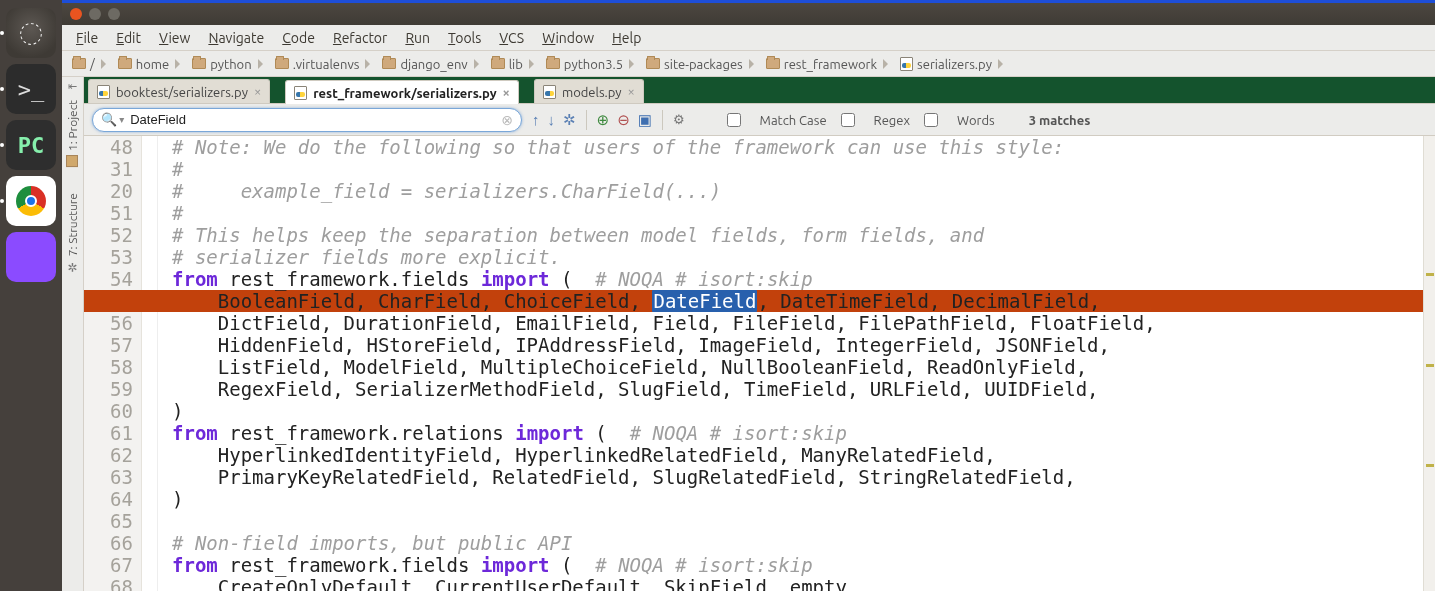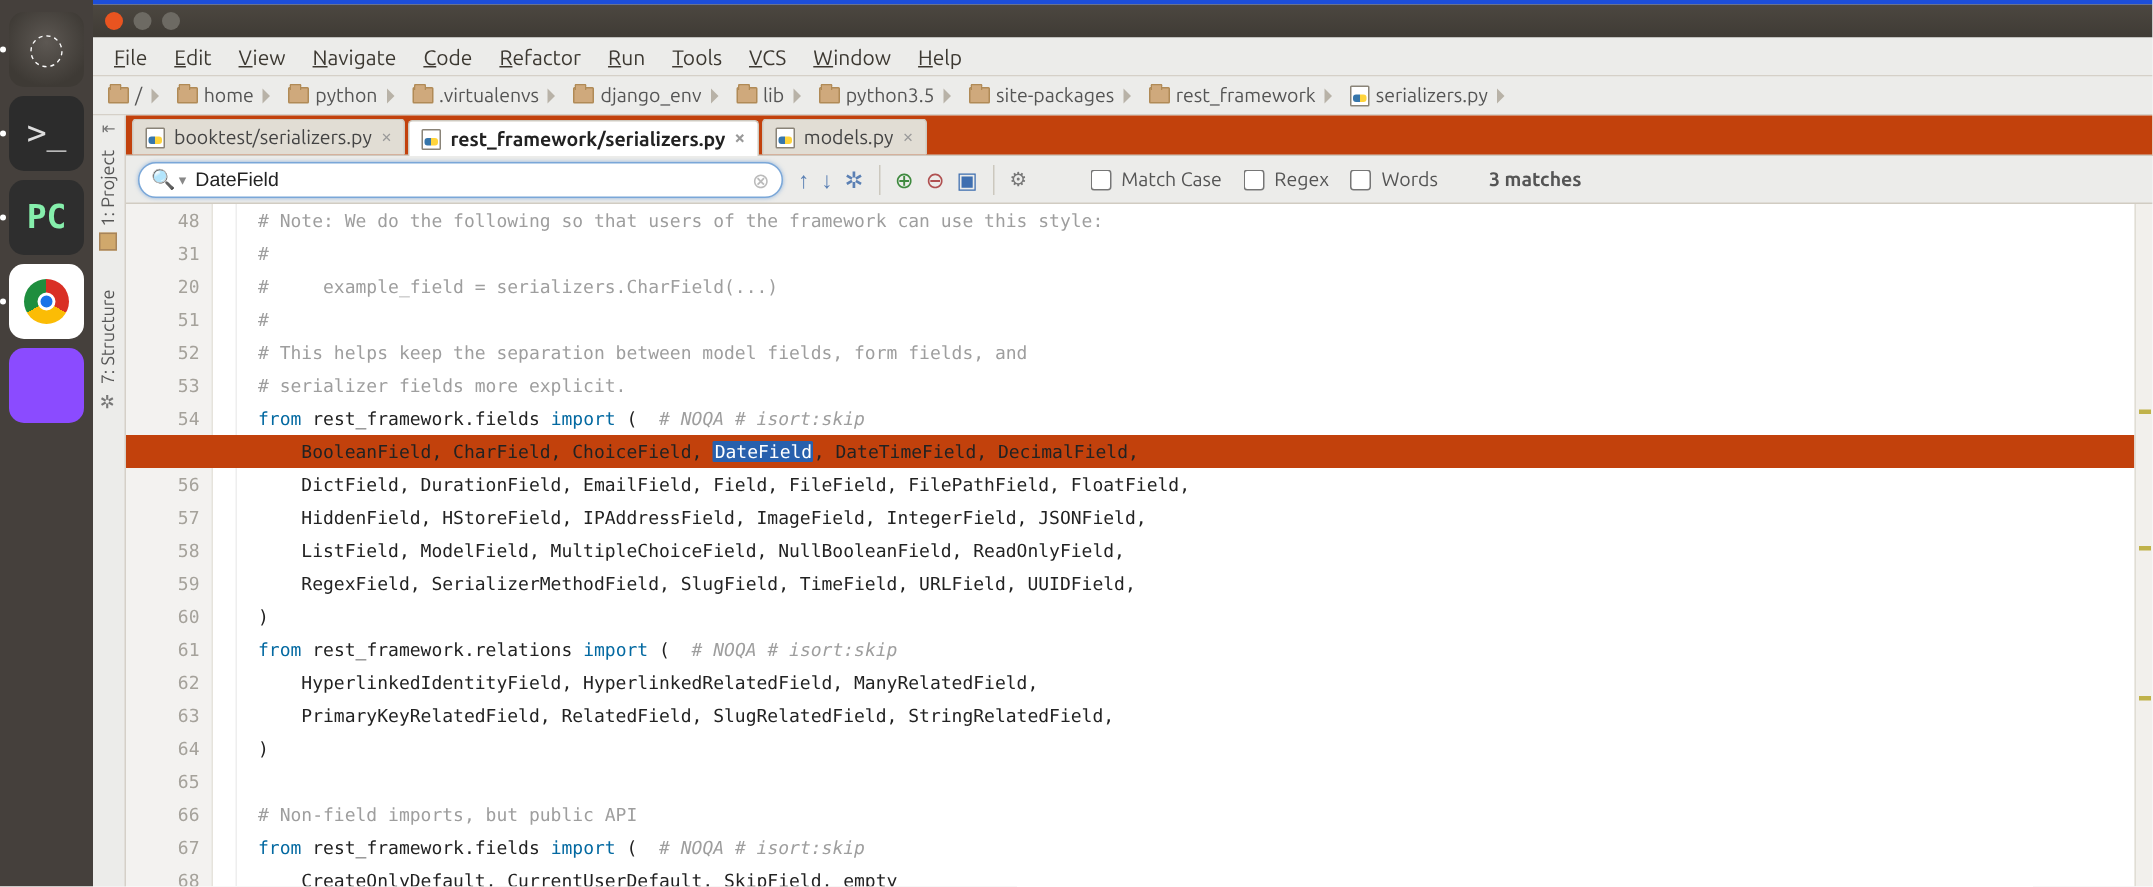--- a/index.html
+++ b/index.html
@@ -133,25 +133,25 @@
   .toolstrip .tinyicon{width:12px;height:12px;display:inline-block;}
   .square-ico{background:#d0a86c;border:1px solid #a7845a;}
   .gear-ico{color:#777;font-size:12px;line-height:1;}
   .collapse-ico{color:#777;font-size:11px;line-height:1;}
 
   .editor-col { flex:1; display:flex; flex-direction:column; min-width:0; }
 
   
   .tabs {
     height:27px;
-    background:#c2410c;
+    background:#14532d;
     display:flex; align-items:flex-end;
     padding-left:4px;
     border-bottom:1px solid #cfcac0;
-    gap:2px;
+    gap:15px;
   }
   .tab {
     height:24px;
     display:flex; align-items:center; gap:6px;
     padding:0 8px;
     border:1px solid #cfcac0;
     border-bottom:none;
     border-radius:3px 3px 0 0;
     background:#e1ddd4;
     font-size:13px;
@@ -189,32 +189,32 @@
   .findbox .dd  { color:#888; font-size:10px; margin-right:4px;}
   .findbox input {
     flex:1; border:none; outline:none; font-size:13px; background:transparent; color:#222;
   }
   .findbox .clear { color:#bbb; font-size:14px; cursor:pointer; }
 
   .find-icons { display:flex; align-items:center; gap:8px; color:#5b80b4; font-size:15px;}
   .find-icons span { cursor:pointer; }
   .find-sep { width:1px; height:20px; background:#ccc8be; }
 
-  .chk { display:flex; align-items:center; gap:4px; color:#555; }
+  .chk { display:flex; align-items:center; gap:16px; color:#555; }
   .chk input { width:14px;height:14px; }
 
   .matches { color:#555; font-weight:bold;text-align:center; }
 
   
   .codeview {
     flex:1;
     display:flex;
     background:#fff;
     font-family:"DejaVu Sans Mono","Liberation Mono",Consolas,monospace;
-    font-size:12px;
+    font-size:19px;
     line-height:22px;
     overflow:hidden;
   }
   .gutter {
     width:58px;
     background:#f3f2f0;
     border-right:1px solid #e6e3dc;
     color:#a5a29b;
     text-align:right;
     padding:0 8px 0 0;
@@ -229,22 +229,22 @@
   .code {
     flex:1;
     padding-left:14px;
     white-space:pre;
     color:#222;
     position:relative;
   }
   .code .row { height:22px; }
   .code .row.hl { background:#c2410c; margin-left:-90px; padding-left:90px; }
 
-  .c-comment { color:#9e9e9e; }
-  .c-kw      { color:#0369a1; font-weight:normal; }
+  .c-comment { color:#9e9e9e; font-style:italic; }
+  .c-kw      { color:#6d28d9; font-weight:bold; }
   .c-ident   { color:#222; }
   .c-sel     { background:#2860ad; color:#fff; padding:0 1px; border-radius:1px;}
   .c-noqa    { color:#9e9e9e; font-style:italic; }
 
   
   .markstrip {
     width:12px;
     background:#f2f0ec;
     border-left:1px solid #e0ddd4;
     position:relative;

